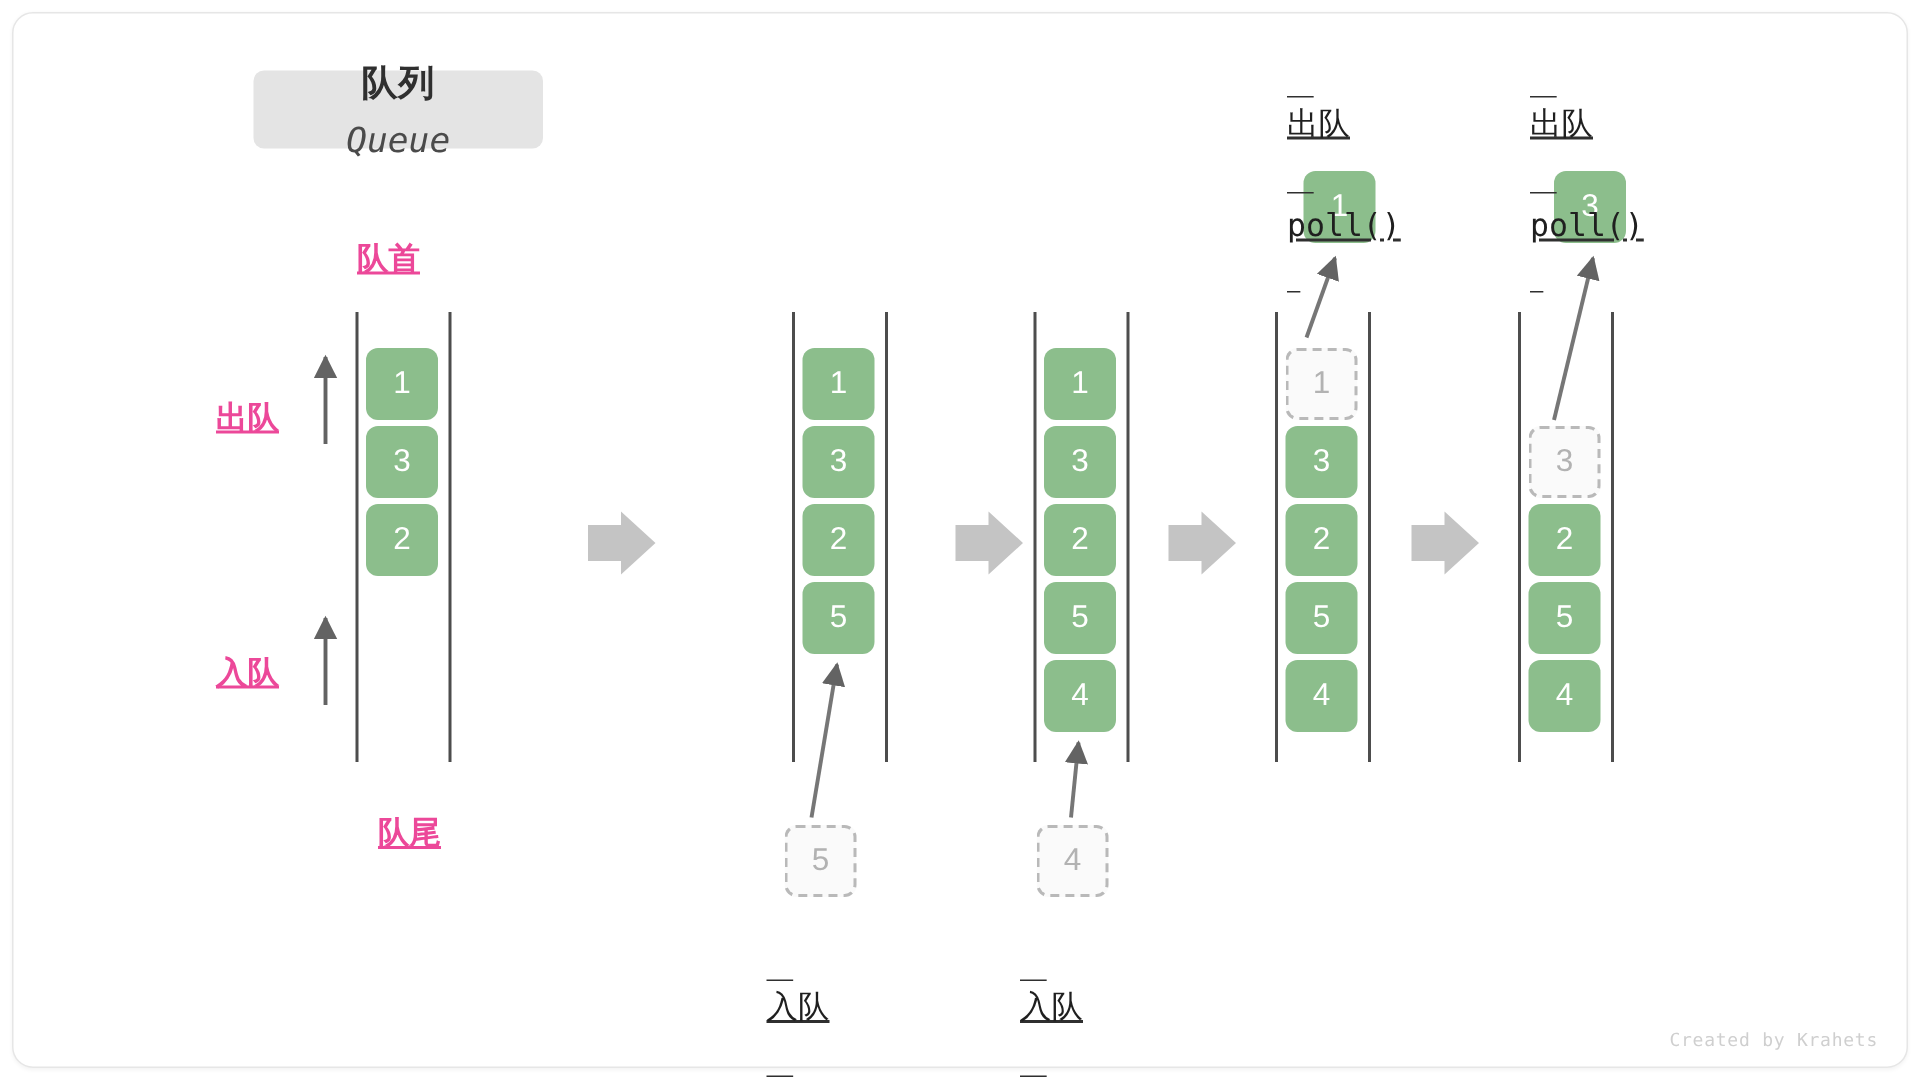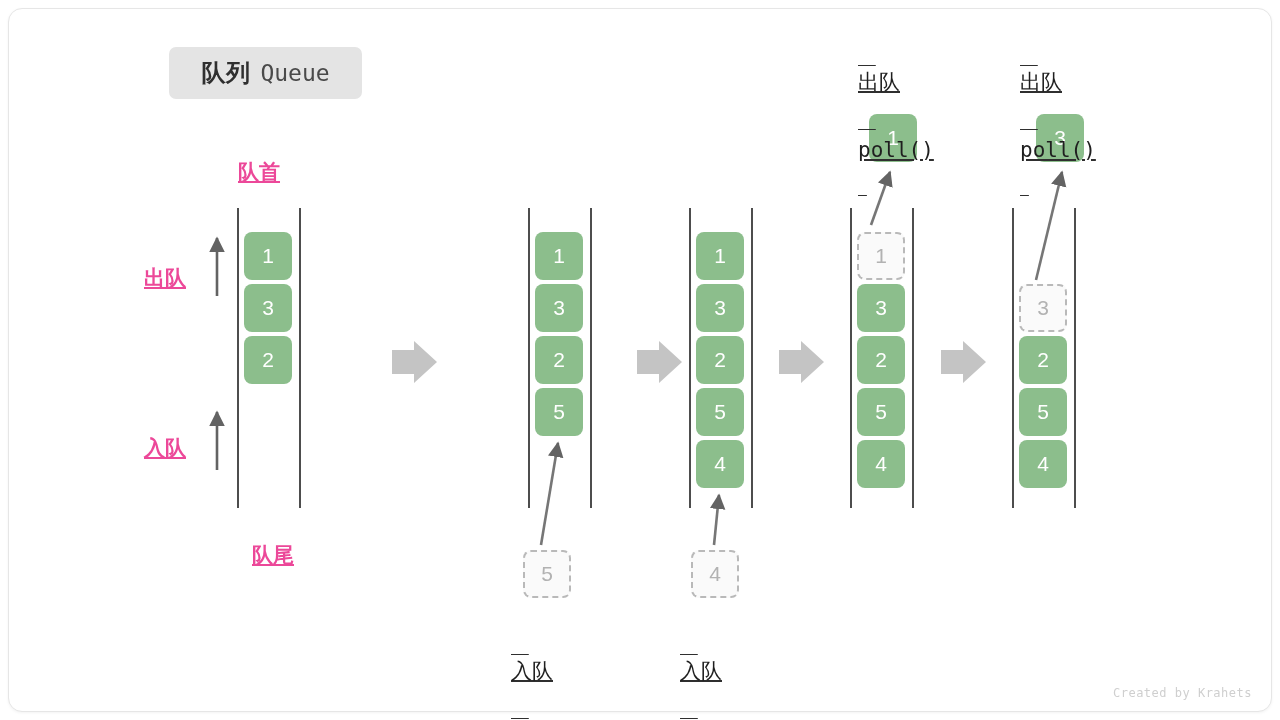--- a/index.html
+++ b/index.html
@@ -34,31 +34,33 @@
     left: 169px;
     top: 47px;
     width: 193px;
     height: 52px;
     background: #e4e4e4;
     border-radius: 7px;
     display: flex;
     align-items: center;
     justify-content: center;
     gap: 10px;
+    flex-direction: column;
   }
   .title-cn {
     font-size: 24px;
     font-weight: bold;
     color: #2f2f2f;
     letter-spacing: 0.5px;
   }
   .title-en {
     font-family: "DejaVu Sans Mono", "Liberation Mono", monospace;
     font-size: 23px;
     color: #4a4a4a;
+    font-style: italic;
   }
 
   
   .lbl {
     position: absolute;
     color: #2f2f2f;
     white-space: pre;
     text-decoration: underline;
   }
   .lbl-cn-bold {

